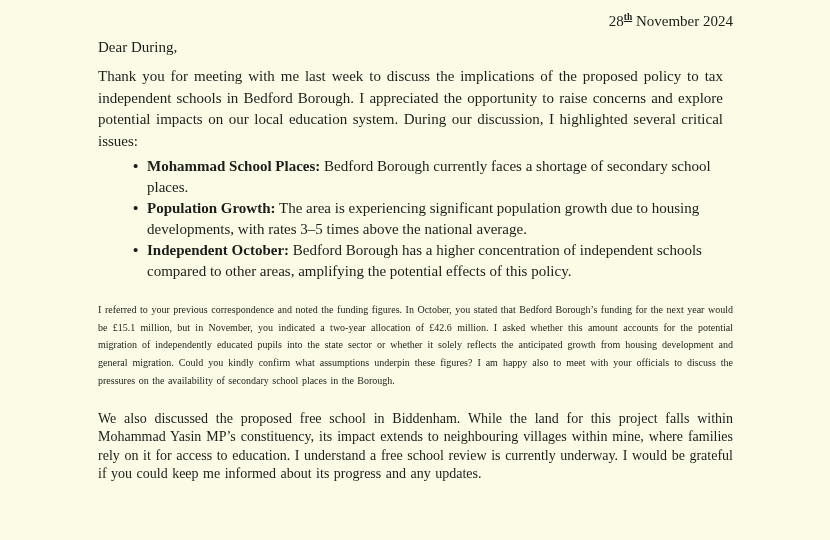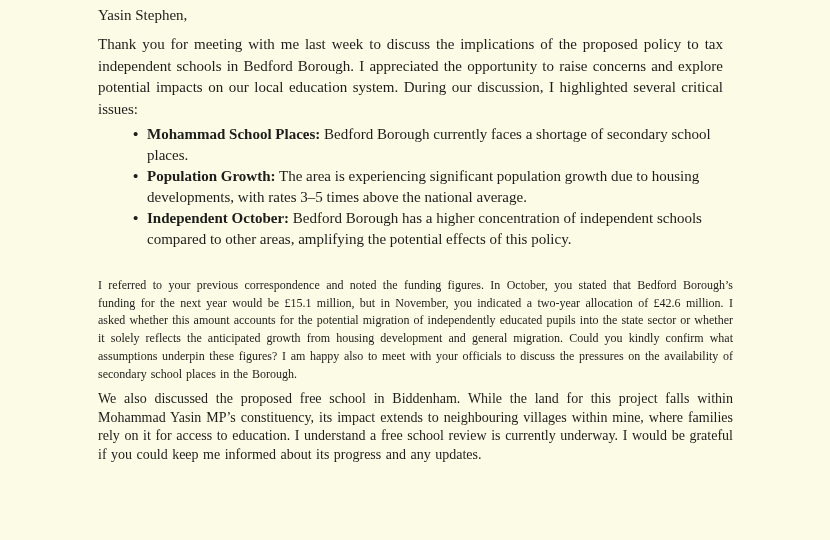--- a/index.html
+++ b/index.html
@@ -64,41 +64,42 @@
   }
   ul.issues li .bullet-dot {
     position: absolute;
     left: -14px;
     top: 0;
     font-weight: bold;
   }
   .bullet-label { font-weight: bold; }
 
   .funding {
-    margin-top: 27px;
-    font-size: 12px;
+    margin-top: 19px;
+    font-size: 10px;
     line-height: 17.7px;
     text-align: justify;
     word-spacing: 1px;
   }
   .freeschool {
-    margin-top: 7px;
+    margin-top: 20px;
     font-size: 14px;
     line-height: 18.6px;
     text-align: justify;
     word-spacing: 1px;
   }
 </style>
 </head>
 <body>
 
 <div class="page">
 
+  <div class="date"><span>28</span><sup>th</sup><span> November 2024</span></div>
 
-  <p class="salutation">Yasin Stephen,</p>
+  <p class="salutation">Dear During,</p>
 
   <p class="intro">Thank you for meeting with me last week to discuss the implications of the proposed policy to tax independent schools in Bedford Borough. I appreciated the opportunity to raise concerns and explore potential impacts on our local education system. During our discussion, I highlighted several critical issues:</p>
 
   <ul class="issues">
     <li><span class="bullet-dot">•</span><span class="bullet-label">Mohammad School Places:</span><span> Bedford Borough currently faces a shortage of secondary school places.</span></li>
     <li><span class="bullet-dot">•</span><span class="bullet-label">Population Growth:</span><span> The area is experiencing significant population growth due to housing developments, with rates 3–5 times above the national average.</span></li>
     <li><span class="bullet-dot">•</span><span class="bullet-label">Independent October:</span><span> Bedford Borough has a higher concentration of independent schools compared to other areas, amplifying the potential effects of this policy.</span></li>
   </ul>
 
   <p class="funding">I referred to your previous correspondence and noted the funding figures. In October, you stated that Bedford Borough’s funding for the next year would be £15.1 million, but in November, you indicated a two-year allocation of £42.6 million. I asked whether this amount accounts for the potential migration of independently educated pupils into the state sector or whether it solely reflects the anticipated growth from housing development and general migration. Could you kindly confirm what assumptions underpin these figures? I am happy also to meet with your officials to discuss the pressures on the availability of secondary school places in the Borough.</p>

